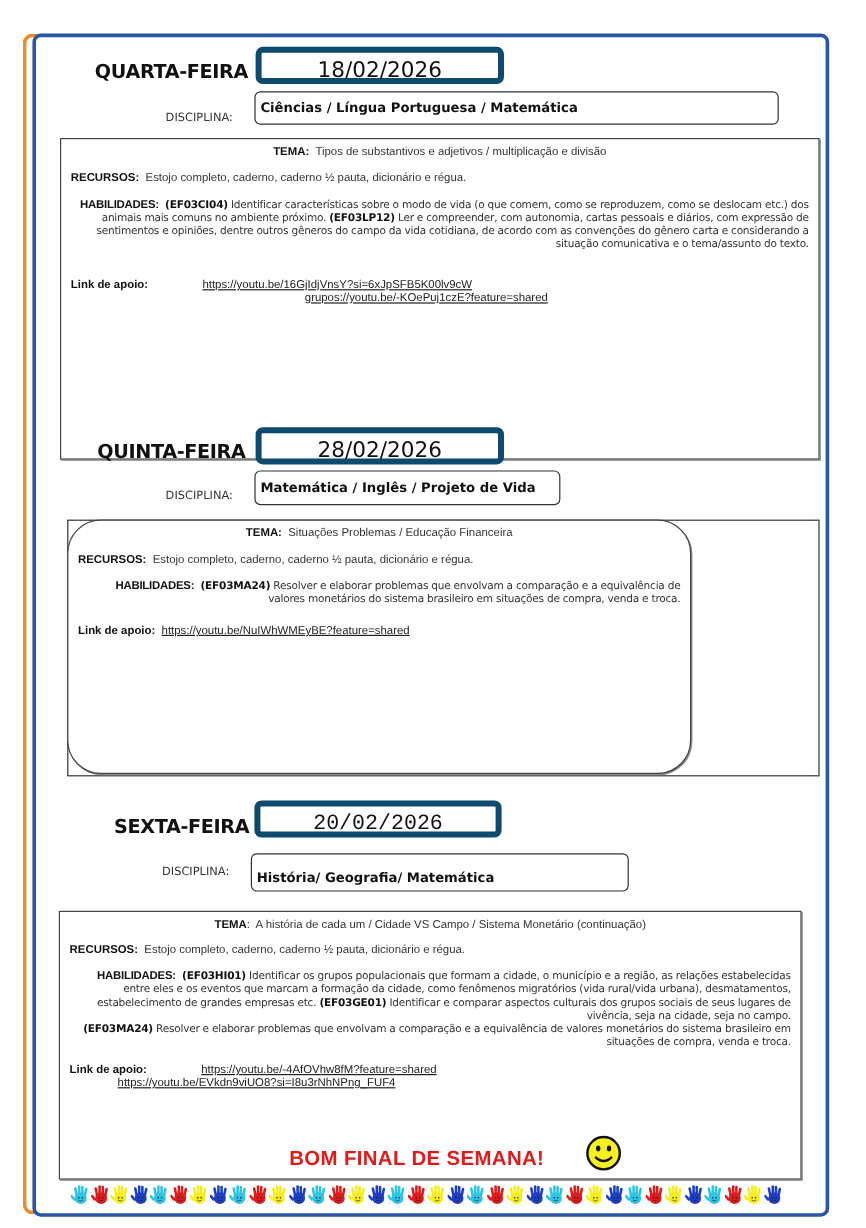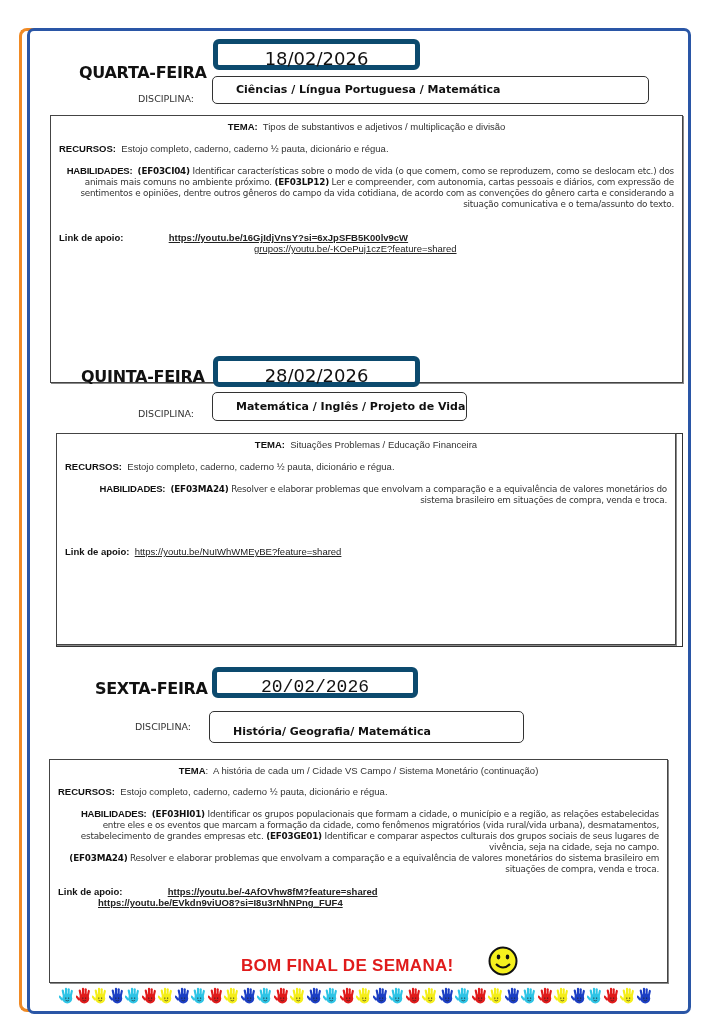--- a/index.html
+++ b/index.html
@@ -11,67 +11,67 @@
   .blue-frame { position: absolute; left: 27px; top: 28px; width: 664px; height: 986px;
                 border: 3px solid #2a56a6; border-radius: 7px; box-sizing: border-box; background: #fff; }
   .day { position: absolute; font-family: "DejaVu Sans", sans-serif; font-weight: bold; font-size: 16px;
          color: #111; letter-spacing: -0.3px; }
   .date-box { position: absolute; border: 5px solid #0c4a6e; border-radius: 6px; background: #fff;
               font-family: "DejaVu Sans", sans-serif; font-size: 18px; color: #111; text-align: center;
               box-sizing: border-box; }
   .disc-label { position: absolute; font-family: "DejaVu Sans", sans-serif; font-size: 9.5px; color: #333; }
   .disc-box { position: absolute; border: 1px solid #333; border-radius: 5px; background: #fff;
               font-family: "DejaVu Sans", sans-serif; font-weight: bold; font-size: 11px; color: #111;
-              box-sizing: border-box; padding-left: 23px; }
+              box-sizing: border-box; padding-left: 4px; }
   .content-box { position: absolute; border: 1px solid #444; box-shadow: 1px 1px 0 #888; background: #fff;
                  box-sizing: border-box; font-size: 9.5px; line-height: 11px; color: #333; }
   .content-box .tema { text-align: center; margin-top: 5px; }
   .b { font-weight: bold; color: #111; }
   .p { margin: 0; padding: 0 8px; }
   .hab { font-family: "DejaVu Sans", sans-serif; font-size: 8.8px; line-height: 11px; color: #333; letter-spacing: -0.2px; text-align: right; }
   .link { color: #222; text-decoration: underline; }
-  .link.b { font-weight: bold; padding-left: 40px; }
+  .link.b { font-weight: normal; padding-left: 40px; }
   .outer-box2 { position: absolute; left: 56px; top: 433px; width: 627px; height: 214px;
                 border: 1px solid #333; box-sizing: border-box; background: #fff; }
   .bye { position: absolute; left: 241px; top: 956px; font-family: "Liberation Sans", sans-serif; font-weight: bold;
          font-size: 17px; color: #e01b1b; letter-spacing: 0.3px; }
   .smiley { position: absolute; left: 488px; top: 946px; width: 30px; height: 30px; }
   .hands { position: absolute; left: 59px; top: 986px; width: 600px; height: 22px; display: flex; gap: 0; }
   .hand { width: 16.5px; height: 20px; display: inline-block; }
 </style>
 </head>
 <body>
 
 <div class="orange-frame"></div>
 <div class="blue-frame"></div>
 
-<div class="day" style="left:79px; top:63px;">QUARTA-FEIRA</div>
+<div class="day" style="left:79px; top:50px;">QUARTA-FEIRA</div>
 <div class="date-box" style="left:213px; top:39px; width:207px; height:31px; line-height:30px;">18/02/2026</div>
 <div class="disc-label" style="left:138px; top:93px;">DISCIPLINA:</div>
 <div class="disc-box" style="left:212px; top:76px; width:437px; height:28px; line-height:26px;">Ciências /  Língua Portuguesa / Matemática</div>
 
 <div class="content-box" style="left:50px; top:115px; width:633px; height:268px;">
   <div class="tema"><span class="b">TEMA:</span>&nbsp; <span>Tipos de substantivos e adjetivos / multiplicação e divisão</span></div>
   <p class="p" style="margin-top:11px;"><span class="b">RECURSOS:</span>&nbsp; <span>Estojo completo, caderno, caderno ½ pauta, dicionário e régua.</span></p>
   <p class="p hab" style="margin-top:11px;"><span class="b" style="font-family:'Liberation Sans',sans-serif;font-size:9.5px;">HABILIDADES:</span>&nbsp; <span class="b">(EF03CI04)</span> <span>Identificar características sobre o modo de vida (o que comem, como se reproduzem, como se deslocam etc.) dos animais mais comuns no ambiente próximo.</span> <span class="b">(EF03LP12)</span> <span>Ler e compreender, com autonomia, cartas pessoais e diários, com expressão de sentimentos e opiniões, dentre outros gêneros do campo da vida cotidiana, de acordo com as convenções do gênero carta e considerando a situação comunicativa e o tema/assunto do texto.</span></p>
   <p class="p" style="margin-top:22px;"><span class="b">Link de apoio:</span>&nbsp; <a class="link b">https://youtu.be/16GjIdjVnsY?si=6xJpSFB5K00lv9cW</a></p>
   <p class="p" style="padding-left:203px;"><a class="link">grupos://youtu.be/-KOePuj1czE?feature=shared</a></p>
 </div>
 
 <div class="day" style="left:81px; top:367px;">QUINTA-FEIRA</div>
 <div class="date-box" style="left:213px; top:356px; width:207px; height:31px; line-height:30px;">28/02/2026</div>
 <div class="disc-label" style="left:138px; top:408px;">DISCIPLINA:</div>
 <div class="disc-box" style="left:212px; top:392px; width:255px; height:29px; line-height:27px;">Matemática / Inglês / Projeto de Vida</div>
 
 <div class="outer-box2"></div>
-<div class="content-box" style="left:56px; top:433px; width:620px; height:212px;">
+<div class="content-box" style="left:56px; top:433px; width:520px; height:212px;border-radius:28px;">
   <div class="tema"><span class="b">TEMA:</span>&nbsp; <span>Situações Problemas / Educação Financeira</span></div>
   <p class="p" style="margin-top:11px;"><span class="b">RECURSOS:</span>&nbsp; <span>Estojo completo, caderno, caderno ½ pauta, dicionário e régua.</span></p>
   <p class="p hab" style="margin-top:11px;"><span class="b" style="font-family:'Liberation Sans',sans-serif;font-size:9.5px;">HABILIDADES:</span>&nbsp; <span class="b">(EF03MA24)</span> <span>Resolver e elaborar problemas que envolvam a comparação e a equivalência de valores monetários do sistema brasileiro em situações de compra, venda e troca.</span></p>
-  <p class="p" style="margin-top:40px;"><span class="b">Link de apoio:</span>&nbsp; <a class="link">https://youtu.be/NuIWhWMEyBE?feature=shared</a></p>
+  <p class="p" style="margin-top:14px;"><span class="b">Link de apoio:</span>&nbsp; <a class="link">https://youtu.be/NuIWhWMEyBE?feature=shared</a></p>
 </div>
 
 <div class="day" style="left:95px; top:679px;">SEXTA-FEIRA</div>
 <div class="date-box" style="left:212px; top:667px; width:206px; height:31px; line-height:30px;font-family:Liberation Mono, monospace;">20/02/2026</div>
 <div class="disc-label" style="left:135px; top:721px;">DISCIPLINA:</div>
 <div class="disc-box" style="left:209px; top:711px; width:315px; height:32px; line-height:40px;">História/ Geografia/ Matemática</div>
 
 <div class="content-box" style="left:49px; top:759px; width:619px; height:224px;">
   <div class="tema"><span class="b">TEMA</span>:&nbsp; <span>A história de cada um / Cidade VS Campo / Sistema Monetário  (continuação)</span></div>
   <p class="p" style="margin-top:10px;"><span class="b">RECURSOS:</span>&nbsp; <span>Estojo completo, caderno, caderno ½ pauta, dicionário e régua.</span></p>

